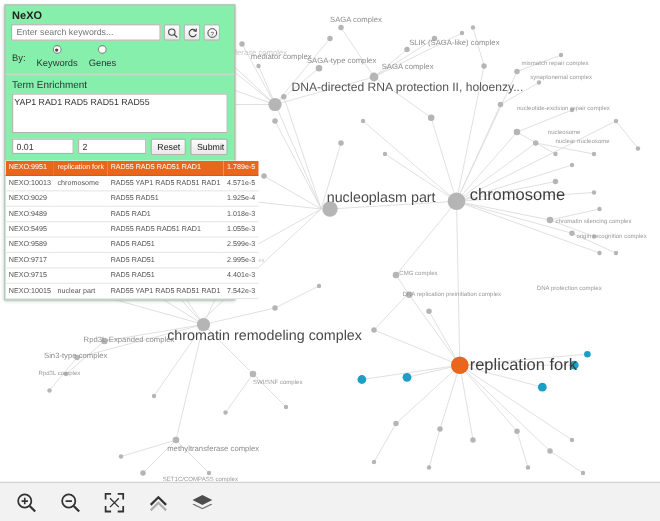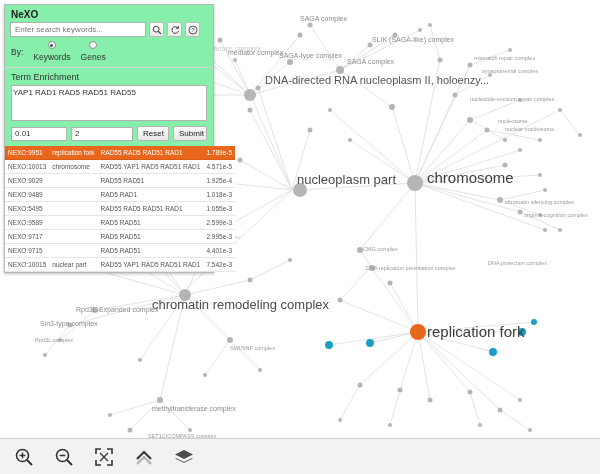--- a/index.html
+++ b/index.html
@@ -129,21 +129,21 @@
     font-size: 8px;
     color: #333;
     padding: 2px 1px;
     box-sizing: border-box;
     overflow: hidden;
     font-family: "Liberation Sans", sans-serif;
     resize: none;
   }
   .params-row {
     display: flex;
-    align-items: center;
+    align-items: flex-start;
     gap: 4px;
     padding: 0 6px 5px 6px;
   }
   .param-input {
     width: 56px; height: 14px;
     border: 1px solid #b0b0b0;
     background: #fff;
     font-size: 8px;
     padding: 0 3px;
     box-sizing: border-box;
@@ -411,21 +411,21 @@
       <circle cx="522" cy="332" r="4" fill="#1b9fc4"></circle>
       <circle cx="534" cy="322" r="3" fill="#1b9fc4"></circle>
     </g>
   </svg>
 
   <div>
     <div class="node-label lbl-xl" style="left:427px; top:169px;">chromosome</div>
     <div class="node-label lbl-xl" style="left:427px; top:323px;">replication fork</div>
     <div class="node-label lbl-lg" style="left:152px; top:297px;">chromatin remodeling complex</div>
     <div class="node-label lbl-lg" style="left:297px; top:172px;">nucleoplasm part</div>
-    <div class="node-label lbl-md" style="left:265px; top:74px;">DNA-directed RNA nucleoplasm II, holoenzy...</div>
+    <div class="node-label lbl-md" style="left:265px; top:74px;">DNA-directed RNA protection II, holoenzy...</div>
     <div class="node-label lbl-lg lbl-faint" style="left:123px; top:239px;">nuclear chromatin</div>
     <div class="node-label lbl-sm" style="left:279px; top:52px;">SAGA-type complex</div>
     <div class="node-label lbl-sm" style="left:300px; top:15px;">SAGA complex</div>
     <div class="node-label lbl-sm" style="left:347px; top:58px;">SAGA complex</div>
     <div class="node-label lbl-sm" style="left:372px; top:36px;">SLIK (SAGA-like) complex</div>
     <div class="node-label lbl-sm lbl-faint" style="left:198px; top:45px;">transferase complex</div>
     <div class="node-label lbl-sm" style="left:228px; top:49px;">mediator complex</div>
     <div class="node-label lbl-xs" style="left:470px; top:96px;">nucleotide-excision repair complex</div>
     <div class="node-label lbl-xs" style="left:498px; top:118px;">nucleosome</div>
     <div class="node-label lbl-xs" style="left:505px; top:126px;">nuclear nucleosome</div>

